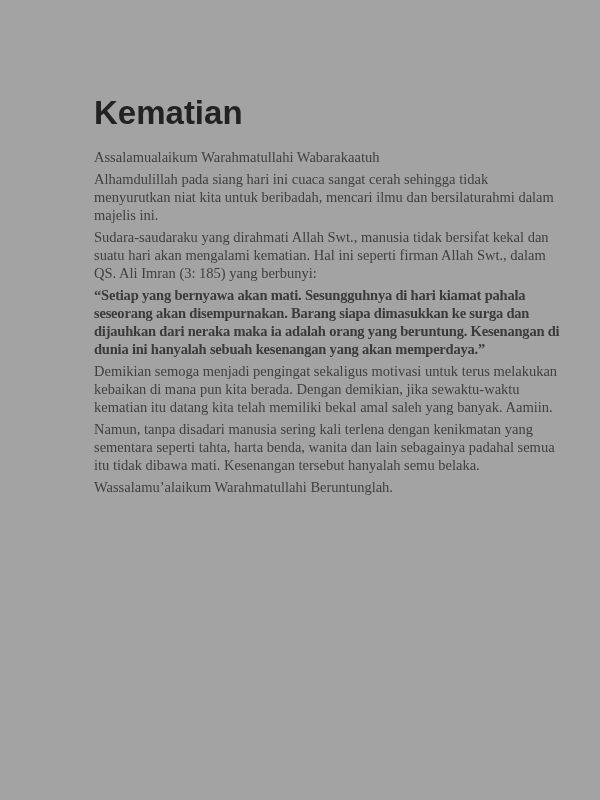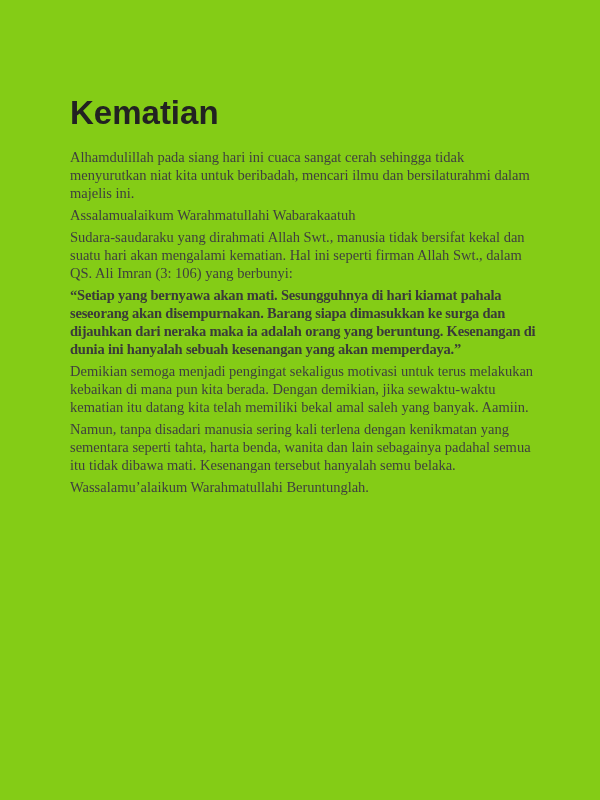--- a/index.html
+++ b/index.html
@@ -9,22 +9,22 @@
   }
   body {
     width: 600px;
     height: 800px;
     overflow: hidden;
   }
   .page {
     box-sizing: border-box;
     width: 600px;
     height: 800px;
-    background: #84cc16;
-    padding: 96px 60px 40px 70px;
+    background: #a3a3a3;
+    padding: 96px 60px 40px 94px;
   }
   .doc-title {
     font-family: "Liberation Sans", sans-serif;
     font-weight: bold;
     font-size: 33px;
     line-height: 33px;
     color: #222222;
     margin: 0 0 19px 0;
   }
   .para {
@@ -40,25 +40,25 @@
     letter-spacing: -0.2px;
     color: #3a3a3a;
   }
 </style>
 </head>
 <body>
 
 <div class="page">
   <h1 class="doc-title">Kematian</h1>
 
+  <p class="para">Assalamualaikum Warahmatullahi Wabarakaatuh</p>
+
   <p class="para">Alhamdulillah pada siang hari ini cuaca sangat cerah sehingga tidak menyurutkan niat kita untuk beribadah, mencari ilmu dan bersilaturahmi dalam majelis ini.</p>
 
-  <p class="para">Assalamualaikum Warahmatullahi Wabarakaatuh</p>
-
-  <p class="para">Sudara-saudaraku yang dirahmati Allah Swt., manusia tidak bersifat kekal dan suatu hari akan mengalami kematian. Hal ini seperti firman Allah Swt., dalam QS. Ali Imran (3: 106) yang berbunyi:</p>
+  <p class="para">Sudara-saudaraku yang dirahmati Allah Swt., manusia tidak bersifat kekal dan suatu hari akan mengalami kematian. Hal ini seperti firman Allah Swt., dalam QS. Ali Imran (3: 185) yang berbunyi:</p>
 
   <p class="para quote">“Setiap yang bernyawa akan mati. Sesungguhnya di hari kiamat pahala seseorang akan disempurnakan. Barang siapa dimasukkan ke surga dan dijauhkan dari neraka maka ia adalah orang yang beruntung. Kesenangan di dunia ini hanyalah sebuah kesenangan yang akan memperdaya.”</p>
 
 
 
   <p class="para">Demikian semoga menjadi pengingat sekaligus motivasi untuk terus melakukan kebaikan di mana pun kita berada. Dengan demikian, jika sewaktu-waktu kematian itu datang kita telah memiliki bekal amal saleh yang banyak. Aamiin.</p>
 
   <p class="para">Namun, tanpa disadari manusia sering kali terlena dengan kenikmatan yang sementara seperti tahta, harta benda, wanita dan lain sebagainya padahal semua itu tidak dibawa mati. Kesenangan tersebut hanyalah semu belaka.</p>
 
   <p class="para">Wassalamu’alaikum Warahmatullahi Beruntunglah.</p>

